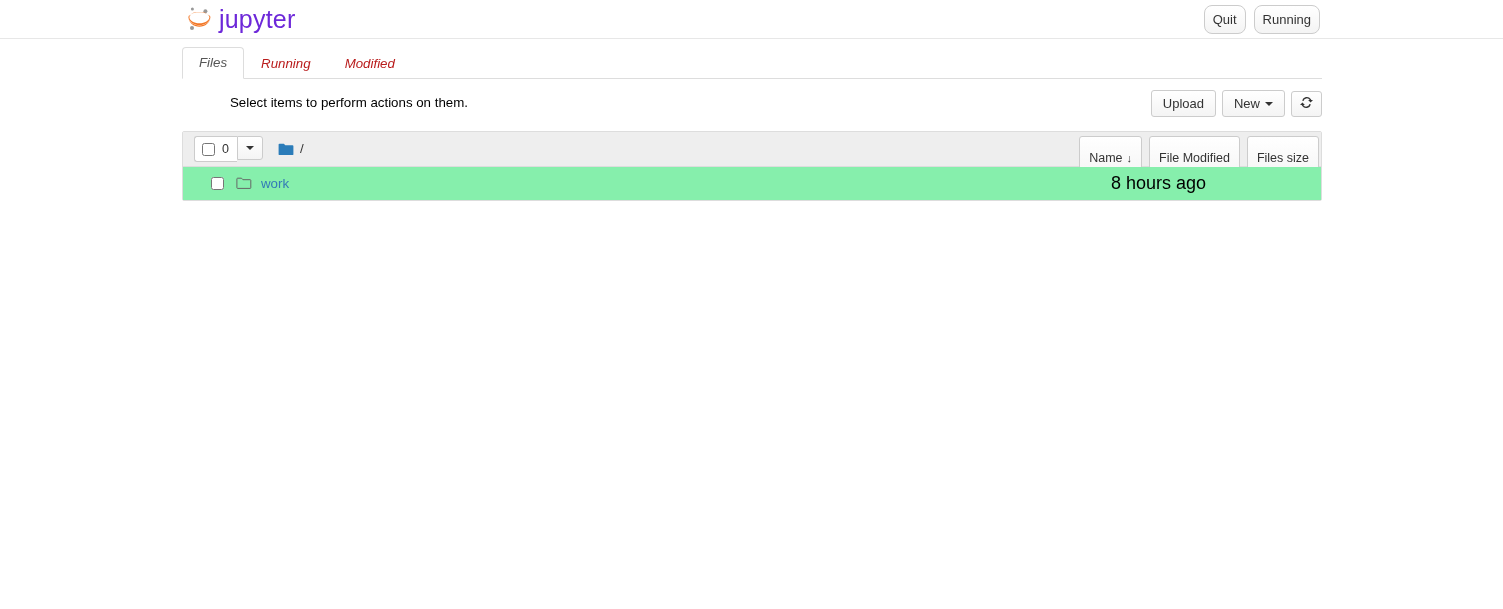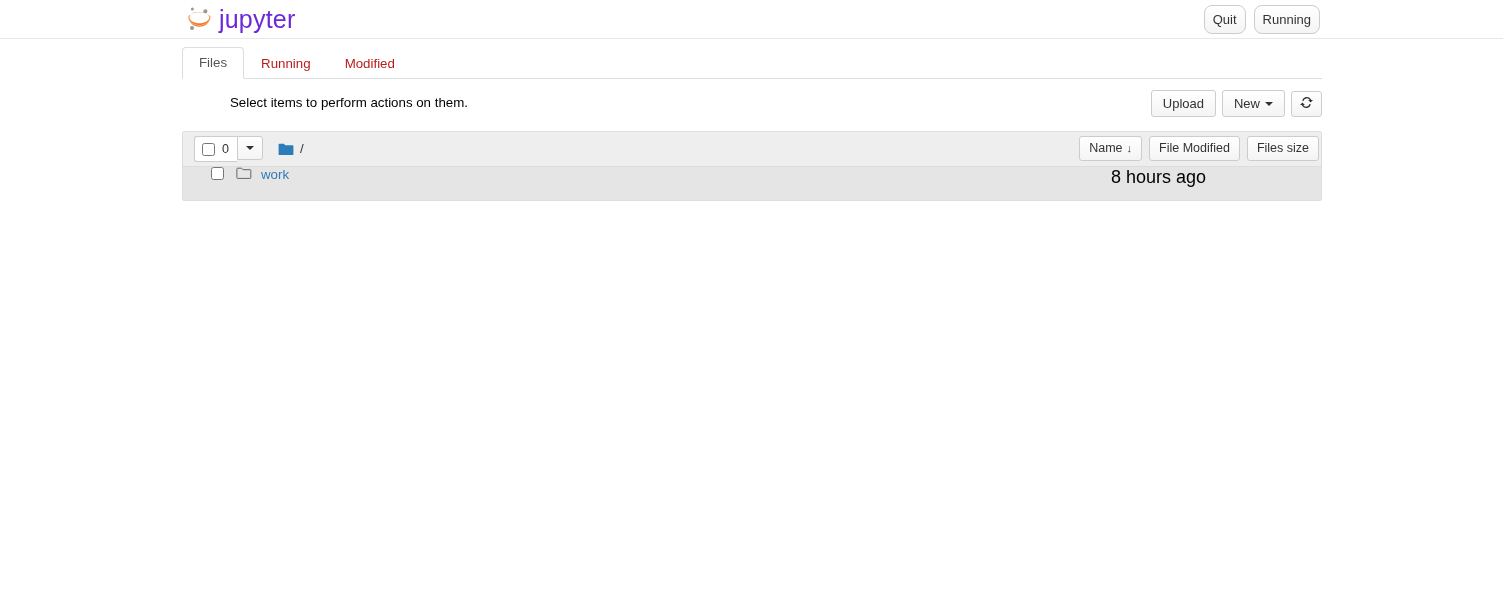--- a/index.html
+++ b/index.html
@@ -81,20 +81,21 @@
     width: 1140px;
   }
 
   
   #tabs {
     height: 31px;
     border-bottom: 1px solid #dddddd;
     display: flex;
     align-items: flex-end;
     padding-left: 0;
+    font-style: italic;
   }
   .tab {
     font-size: 13.3px;
     line-height: 19px;
     padding: 5px 16px 6px 16px;
     color: #b91c1c;
     text-decoration: none;
     cursor: pointer;
     border: 1px solid transparent;
     border-bottom: none;
@@ -217,36 +218,37 @@
   }
 
   #sort-buttons {
     position: absolute;
     right: 2px;
     top: 4px;
     display: flex;
     gap: 7px;
   }
   #sort-buttons .btn {
-    padding: 3px 9px;
+    padding: 13px 9px;
     font-size: 12.5px;
     line-height: 17px;
   }
   .sort-arrow {
     display: inline-block;
     margin-left: 4px;
     font-size: 11px;
   }
 
   .list-row {
     height: 33px;
     display: flex;
+    align-items: center;
     position: relative;
     padding-left: 28px;
-    background: #e5e5e5;
+    background: #86efac;
   }
   .list-row .row-check {
     margin-right: 12px;
   }
   .list-row .item-name {
     color: #337ab7;
     font-size: 13.3px;
     text-decoration: none;
     margin-left: 9px;
     cursor: pointer;

